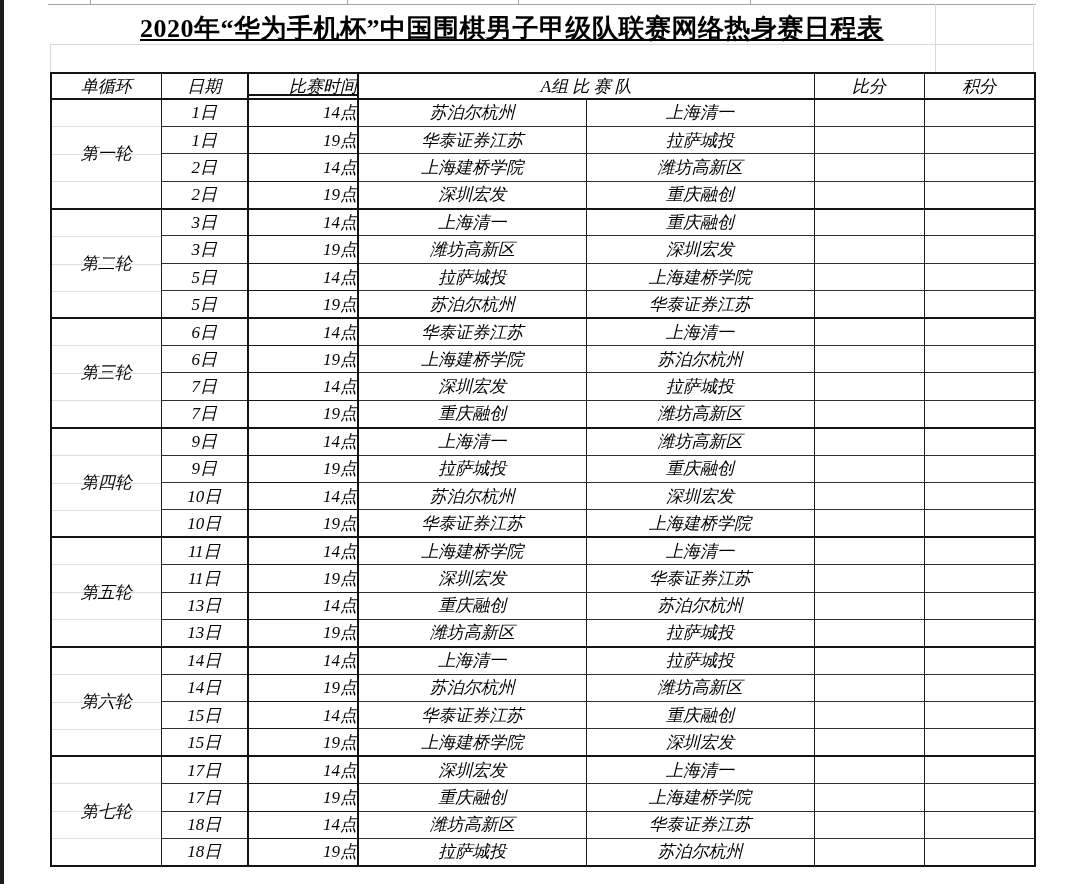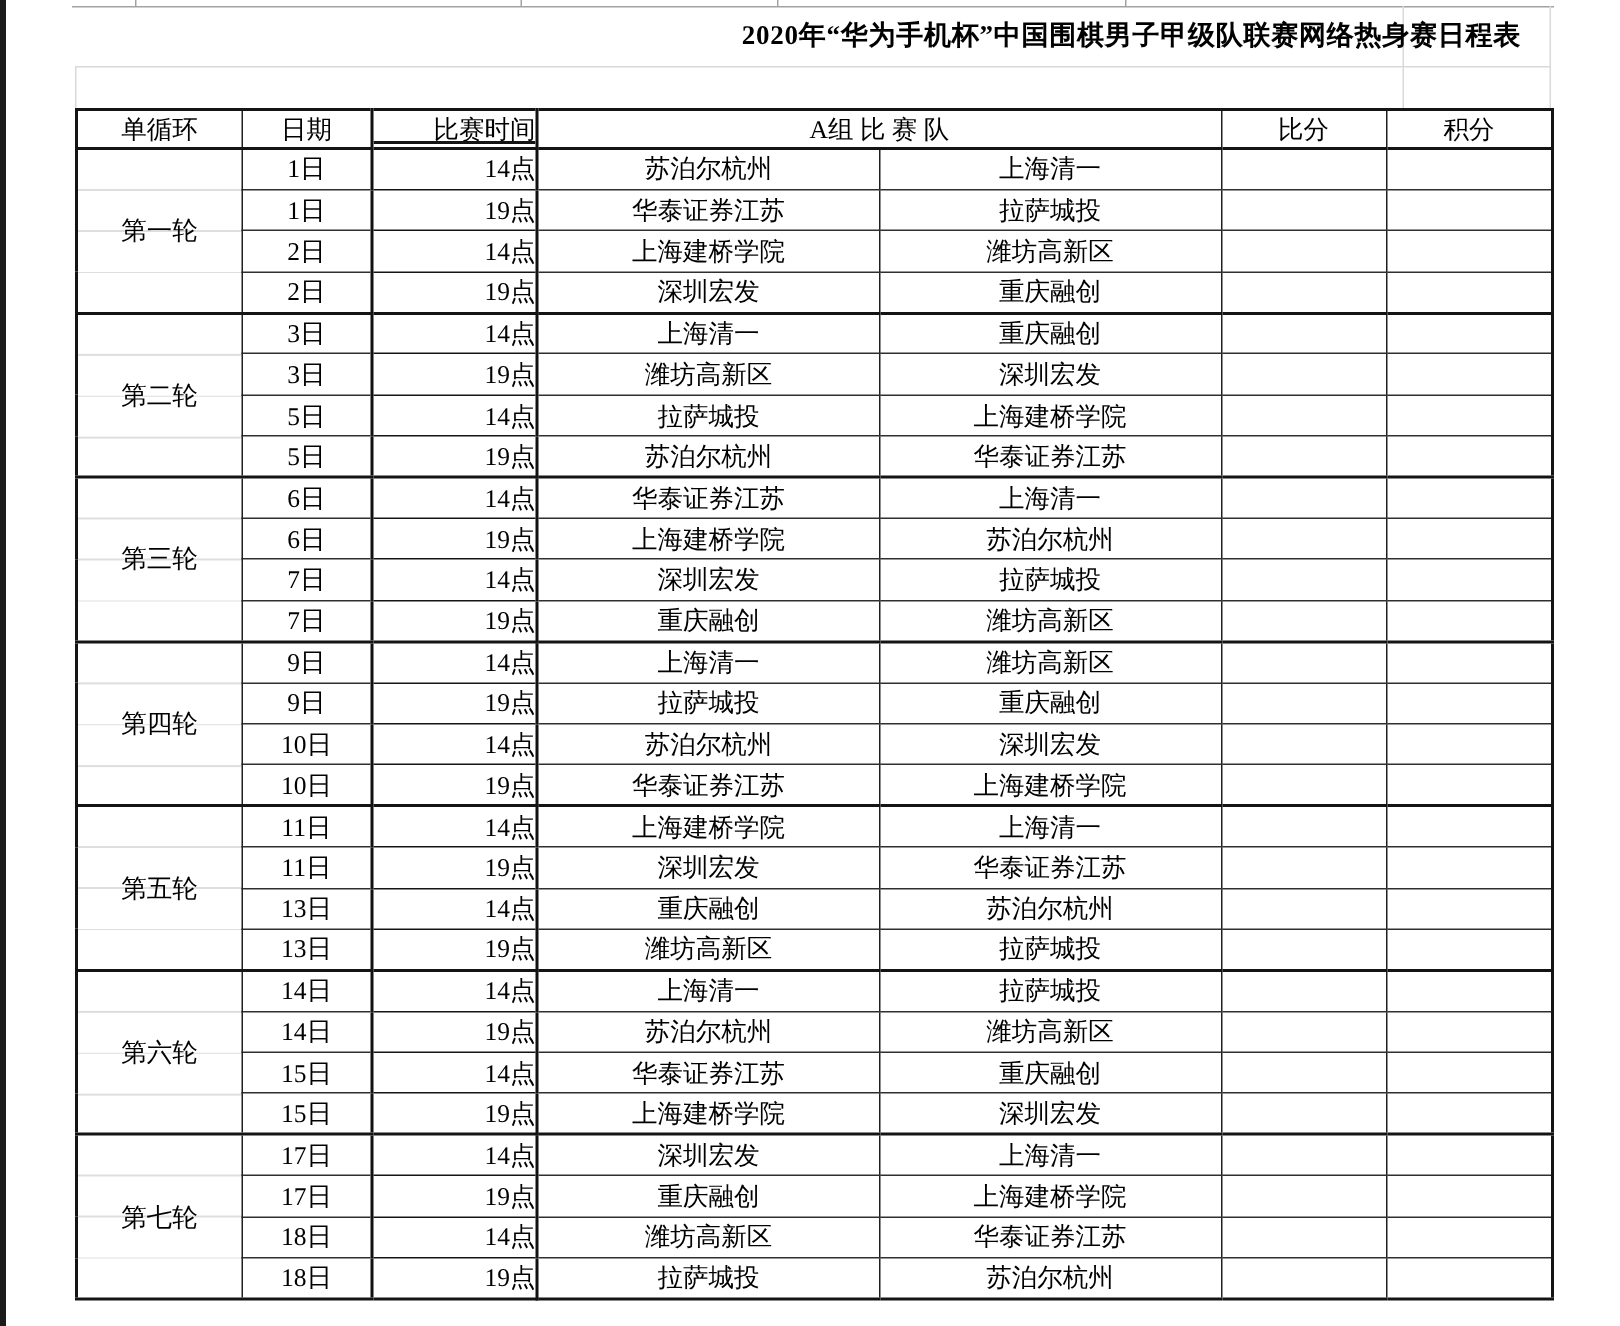--- a/index.html
+++ b/index.html
@@ -11,29 +11,31 @@
   
   .scan-bar { position:absolute; left:0; top:0; width:4px; height:884px; background:#1b1b1b; }
   
   .grid-top { position:absolute; left:48px; top:4px; width:988px; height:1px; background:#a3a3a3; }
   .stub { position:absolute; top:0; width:1px; height:4px; background:#a3a3a3; }
   .lite-h { position:absolute; height:1px; background:#d9d9d9; }
   .lite-v { position:absolute; width:1px; background:#d9d9d9; }
 
   .title {
     position:absolute; left:140px; top:11px; width:874px;
-    text-align:right; font-size:18px; font-weight:600; letter-spacing:0.5px;
+    text-align:left; font-size:26px; font-weight:600; letter-spacing:0.5px;
     white-space:nowrap;
+    text-decoration:underline;
   }
 
   table.sched {
     position:absolute; left:50px; top:72px; width:984px;
     border-collapse:collapse; table-layout:fixed;
     border:2.4px solid #141414;
     font-size:17px;
+    font-style:italic;
   }
   .sched th, .sched td {
     text-align:center; vertical-align:middle; overflow:hidden; white-space:nowrap;
     border-left:1.7px solid #1f1f1f; border-right:1.7px solid #1f1f1f;
     font-weight:normal;
   }
   .sched thead tr { height:26px; }
   .sched thead th { border-bottom:2.2px solid #141414; }
   .sched tbody tr { height:27.4px; }
   .sched tbody td { border-bottom:1.3px solid #2f2f2f; }

